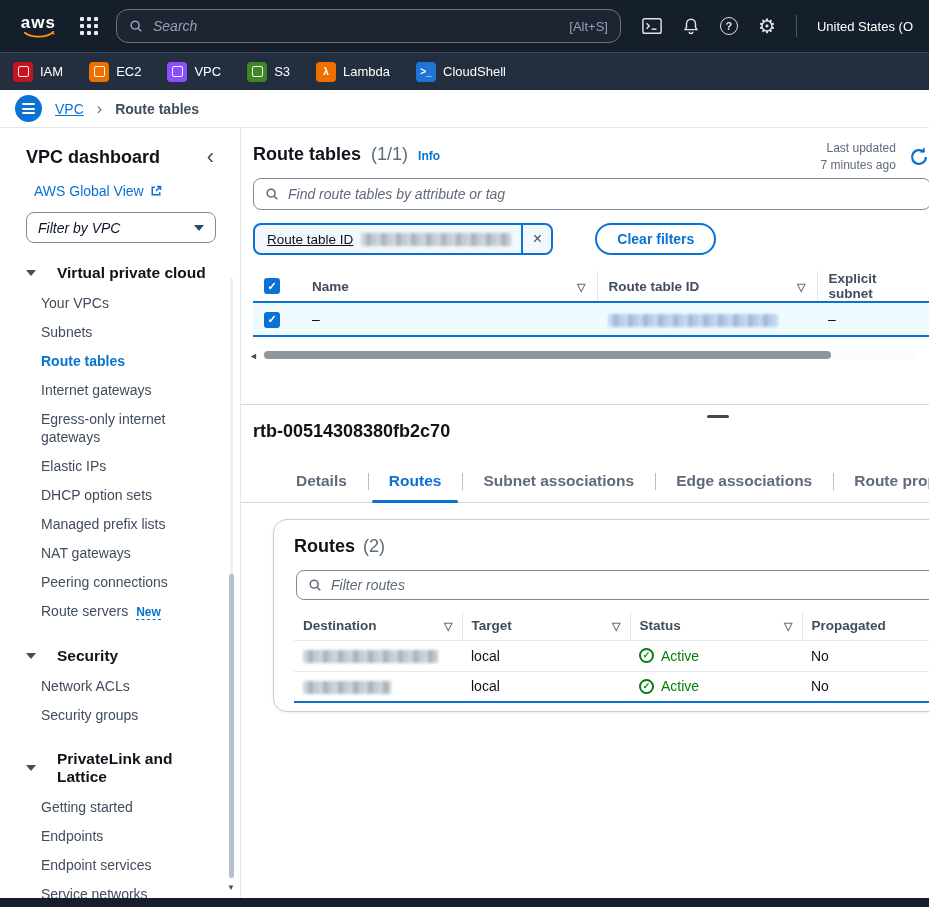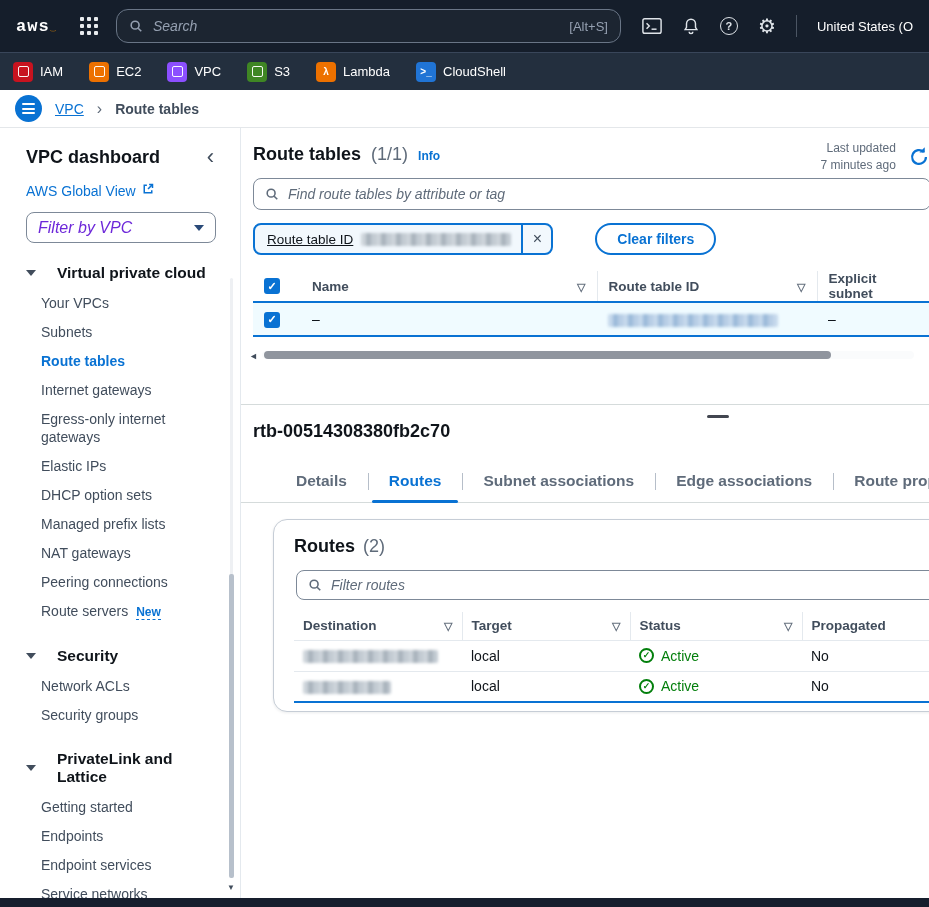--- a/index.html
+++ b/index.html
@@ -1,21 +1,21 @@
 <!DOCTYPE html>
 <html><head>
 <meta charset="utf-8">
 <style>
   * { box-sizing: border-box; margin: 0; padding: 0; }
   body { font-family: "Liberation Sans", sans-serif; background: #fff; }
   .screen { width: 929px; height: 907px; overflow: hidden; position: relative; background: #fff; }
 
   
   .topbar { height: 52px; background: #151e2b; display: flex; align-items: center; padding: 0 16px; gap: 18px; color: #fff; }
-  .aws-logo { display: flex; align-items: flex-end; width: 40px; cursor: pointer; font-family: Liberation Mono, monospace; }
+  .aws-logo { display: flex; flex-direction: column; align-items: flex-end; width: 40px; cursor: pointer; }
   .logo-text { font-weight: 700; font-size: 17px; letter-spacing: 1px; color: #fff; line-height: 1; }
   .grid-icon { display: grid; grid-template-columns: repeat(3, 4px); gap: 3px; cursor: pointer; margin-left: 6px; }
   .grid-icon i { width: 4px; height: 4px; background: #e8ebee; border-radius: 1px; }
   .search-pill { width: 505px; height: 34px; border: 1px solid #697586; border-radius: 12px; display: flex; align-items: center; gap: 10px; padding: 0 12px; background: rgba(255,255,255,0.03); color: #95a0b1; }
   .search-pill input { flex: 1; background: transparent; border: none; outline: none; color: #fff; font-size: 14px; font-style: italic; }
   .search-pill input::placeholder { color: #95a0b1; font-style: italic; }
   .shortcut { color: #95a0b1; font-size: 13px; white-space: nowrap; }
   .top-right { margin-left: auto; display: flex; align-items: center; gap: 20px; }
   .icon-btn { background: none; border: none; cursor: pointer; display: flex; align-items: center; justify-content: center; }
   .help-icon { width: 18px; height: 18px; border: 1.6px solid #dfe4e9; border-radius: 50%; display: flex; align-items: center; justify-content: center; }
@@ -44,23 +44,23 @@
 
   
   .content { display: flex; height: 770px; }
 
   
   .sidebar { width: 241px; border-right: 1px solid #e4e9ee; padding: 18px 24px 0 26px; position: relative; overflow: hidden; flex: none; }
   .sb-head { display: flex; justify-content: space-between; align-items: center; }
   .sb-title { font-size: 18px; font-weight: 700; color: #0f141a; }
   .collapse-icon { background: none; border: none; cursor: pointer; color: #414d5c; font-size: 22px; line-height: 1; padding: 0 2px; }
   .collapse-icon::before { content: "‹"; }
-  .global-view { display: flex; align-items: flex-start; gap: 6px; margin-top: 15px; color: #0972d3; font-size: 14px; cursor: pointer; text-decoration: none; }
+  .global-view { display: flex; align-items: center; gap: 6px; margin-top: 15px; color: #0972d3; font-size: 14px; cursor: pointer; text-decoration: none; margin-left: 8px; }
   .vpc-filter { margin-top: 13px; width: 190px; height: 31px; border: 1px solid #7d8998; border-radius: 8px; display: flex; align-items: center; justify-content: space-between; padding: 0 11px; cursor: pointer; background: #fff; }
-  .vpc-filter-text { color: #6d28d9; font-style: italic; font-size: 16px; }
+  .vpc-filter-text { color: #0f172a; font-style: italic; font-size: 14px; }
   .caret-down { width: 0; height: 0; border-left: 5px solid transparent; border-right: 5px solid transparent; border-top: 6px solid #2a4a78; }
   .sb-section { margin-top: 21px; }
   .sb-sec-title { display: flex; align-items: center; gap: 21px; font-size: 15.5px; font-weight: 700; color: #0f141a; cursor: pointer; }
   .tri { width: 0; height: 0; border-left: 5px solid transparent; border-right: 5px solid transparent; border-top: 6px solid #414d5c; }
   .sb-list { list-style: none; margin: 7px 0 0 15px; }
   .sb-list li { padding: 5px 0; font-size: 14px; color: #414d5c; cursor: pointer; line-height: 1.35; }
   .sb-list li.active { color: #0972d3; font-weight: 700; }
   .new-badge { color: #0972d3; font-size: 12px; font-weight: 700; border-bottom: 1px dashed #0972d3; margin-left: 8px; }
   .sb-scrollbar { position: absolute; right: 6px; top: 150px; bottom: 4px; width: 5px; }
   .sb-track { position: absolute; left: 1px; right: 1px; top: 0; bottom: 16px; background: #eef0f3; border-radius: 2px; }

